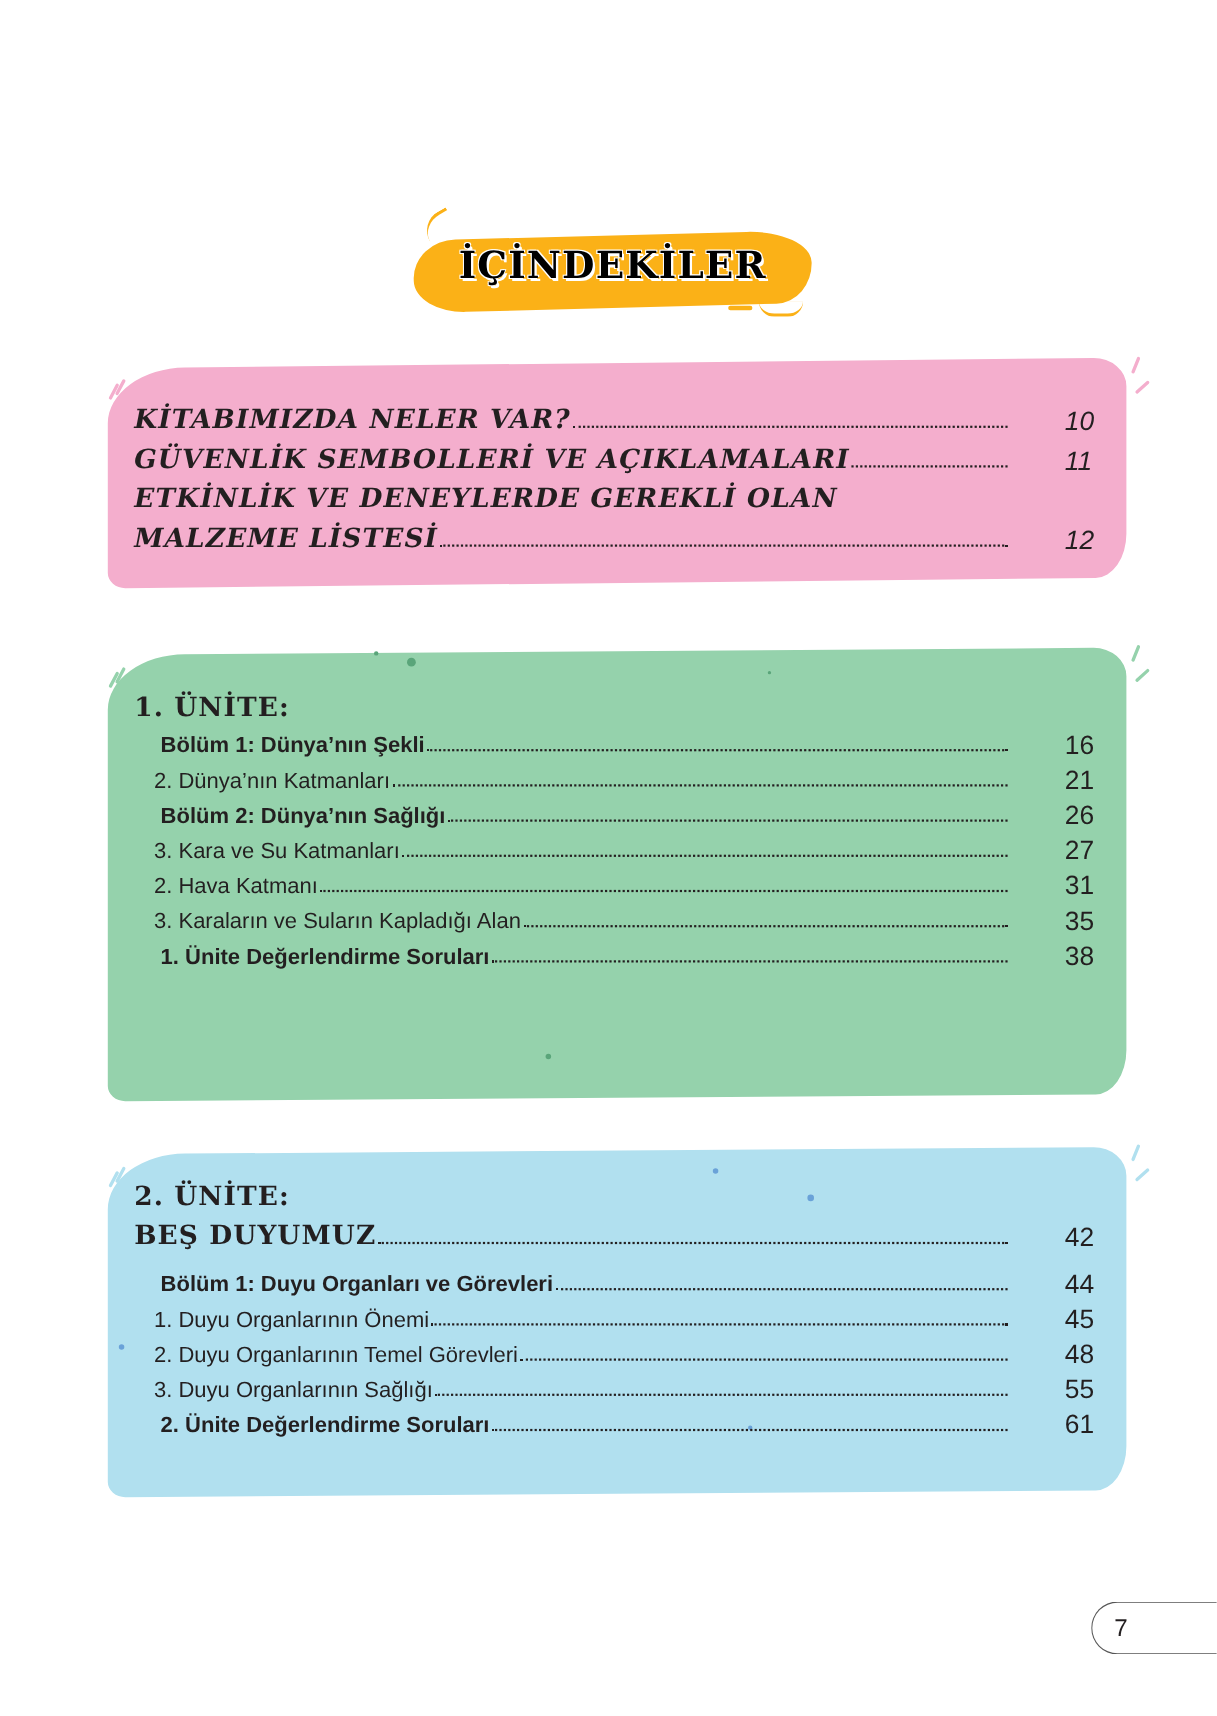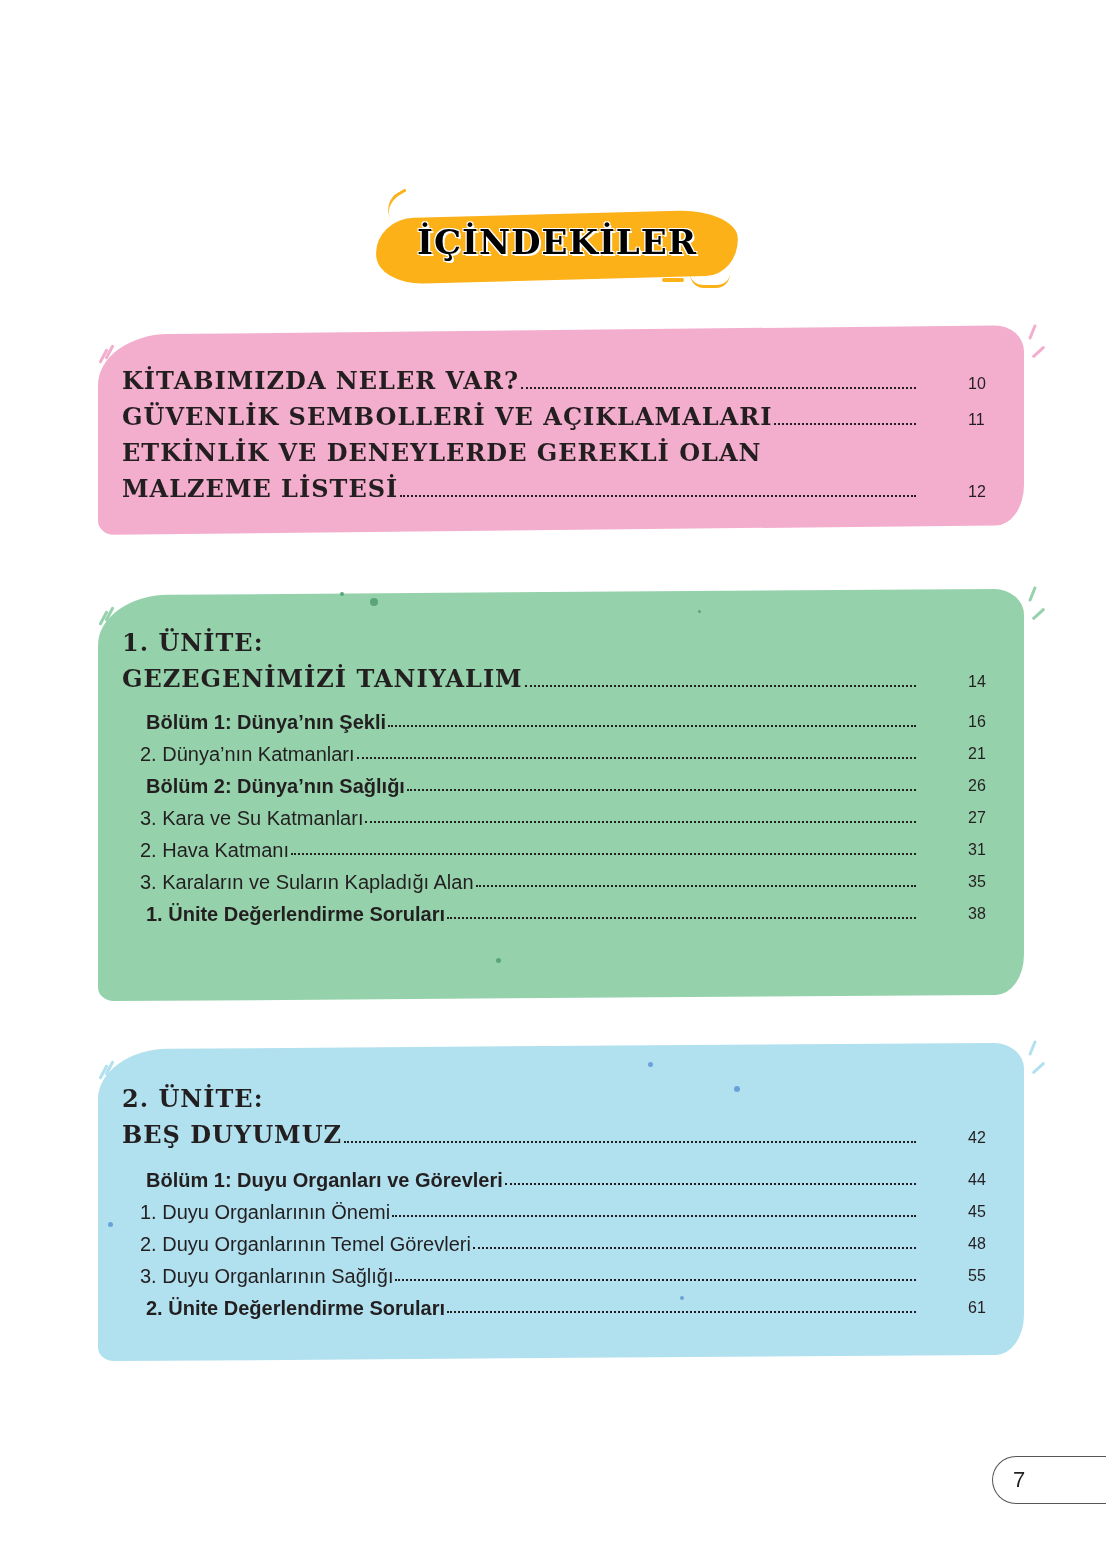--- a/index.html
+++ b/index.html
@@ -33,21 +33,21 @@
   .tick.r { right: -10px; top: -6px; transform: rotate(22deg); }
   .tick.r2 { right: -16px; top: 14px; transform: rotate(48deg); }
   .pink .tick { background: #f4aecd; }
   .green .tick { background: #95d2ac; }
   .blue .tick { background: #b1e0ef; }
 
   .entries { position: absolute; left: 24px; right: 28px; }
   .row { position: relative; display: flex; align-items: flex-end; height: 32px; }
   .row .label { white-space: nowrap; flex: 0 0 auto; }
   .row .leader { flex: 1 1 auto; margin: 0 8px 7px 2px; border-bottom: 2px dotted #231f20; height: 1px; }
-  .row .page { flex: 0 0 28px; text-align: left; font-family: "Liberation Sans", sans-serif; font-size: 16px; line-height: 24px; margin-left: 44px; }
+  .row .page { flex: 0 0 28px; text-align: left; font-family: "Liberation Sans", sans-serif; font-size: 24px; line-height: 24px; margin-left: 44px; }
 
   .head .label { font-family: "DejaVu Serif", serif; font-weight: bold; font-size: 24px; letter-spacing: 1px; line-height: 30px; }
   .head { height: 36px; }
   .sec .label { font-family: "Liberation Sans", sans-serif; font-weight: bold; font-size: 20px; line-height: 24px; margin-left: 24px; }
   .sub .label { font-family: "Liberation Sans", sans-serif; font-size: 20px; line-height: 24px; padding-left: 18px; }
 
   .splat { position: absolute; border-radius: 50%; }
 
   .page-tab { position: absolute; left: 992px; top: 1456px; width: 130px; height: 48px;
     border: 1.5px solid #555; border-right: none; border-radius: 24px 0 0 24px; background: #fff; }
@@ -63,21 +63,21 @@
   <div class="swoosh sw3"></div>
   <h1 class="title-text">İÇİNDEKİLER</h1>
 </div>
 
 <section class="panel pink">
   <div class="bg"></div>
   <div class="tick l"></div>
   <div class="tick l2"></div>
   <div class="tick r"></div>
   <div class="tick r2"></div>
-  <div class="entries" style="top:30px;">
+  <div class="entries" style="top:30px;font-style:italic;">
     <div class="row head">
       <span class="label">KİTABIMIZDA NELER VAR?</span>
       <span class="leader"></span>
       <span class="page">10</span>
     </div>
     <div class="row head">
       <span class="label">GÜVENLİK  SEMBOLLERİ VE AÇIKLAMALARI</span>
       <span class="leader"></span>
       <span class="page">11</span>
     </div>
@@ -99,25 +99,20 @@
   <div class="tick l2"></div>
   <div class="tick r"></div>
   <div class="tick r2"></div>
   <div class="splat" style="left:272px;top:6px;width:8px;height:8px;background:#5aa57a;"></div>
   <div class="splat" style="left:242px;top:0px;width:4px;height:4px;background:#5aa57a;"></div>
   <div class="splat" style="left:600px;top:18px;width:3px;height:3px;background:#5aa57a;"></div>
   <div class="splat" style="left:398px;top:366px;width:5px;height:5px;background:#5aa57a;"></div>
   <div class="entries" style="top:30px;">
     <div class="row head nodots">
       <span class="label">1. ÜNİTE:</span>
-    </div>
-    <div class="row head" style="margin-bottom:8px;">
-      <span class="label">GEZEGENİMİZİ TANIYALIM</span>
-      <span class="leader"></span>
-      <span class="page">14</span>
     </div>
     <div class="row sec">
       <span class="label">Bölüm 1: Dünya’nın Şekli</span>
       <span class="leader"></span>
       <span class="page">16</span>
     </div>
     <div class="row sub">
       <span class="label">2. Dünya’nın Katmanları</span>
       <span class="leader"></span>
       <span class="page">21</span>
@@ -153,21 +148,21 @@
 <section class="panel blue">
   <div class="bg"></div>
   <div class="tick l"></div>
   <div class="tick l2"></div>
   <div class="tick r"></div>
   <div class="tick r2"></div>
   <div class="splat" style="left:550px;top:16px;width:5px;height:5px;background:#6aa2d8;"></div>
   <div class="splat" style="left:636px;top:40px;width:6px;height:6px;background:#6aa2d8;"></div>
   <div class="splat" style="left:10px;top:176px;width:5px;height:5px;background:#6aa2d8;"></div>
   <div class="splat" style="left:582px;top:250px;width:4px;height:4px;background:#6aa2d8;"></div>
-  <div class="entries" style="top:32px;">
+  <div class="entries" style="top:20px;">
     <div class="row head nodots">
       <span class="label">2. ÜNİTE:</span>
     </div>
     <div class="row head" style="margin-bottom:10px;">
       <span class="label">BEŞ DUYUMUZ</span>
       <span class="leader"></span>
       <span class="page">42</span>
     </div>
     <div class="row sec">
       <span class="label">Bölüm 1: Duyu Organları ve Görevleri</span>

